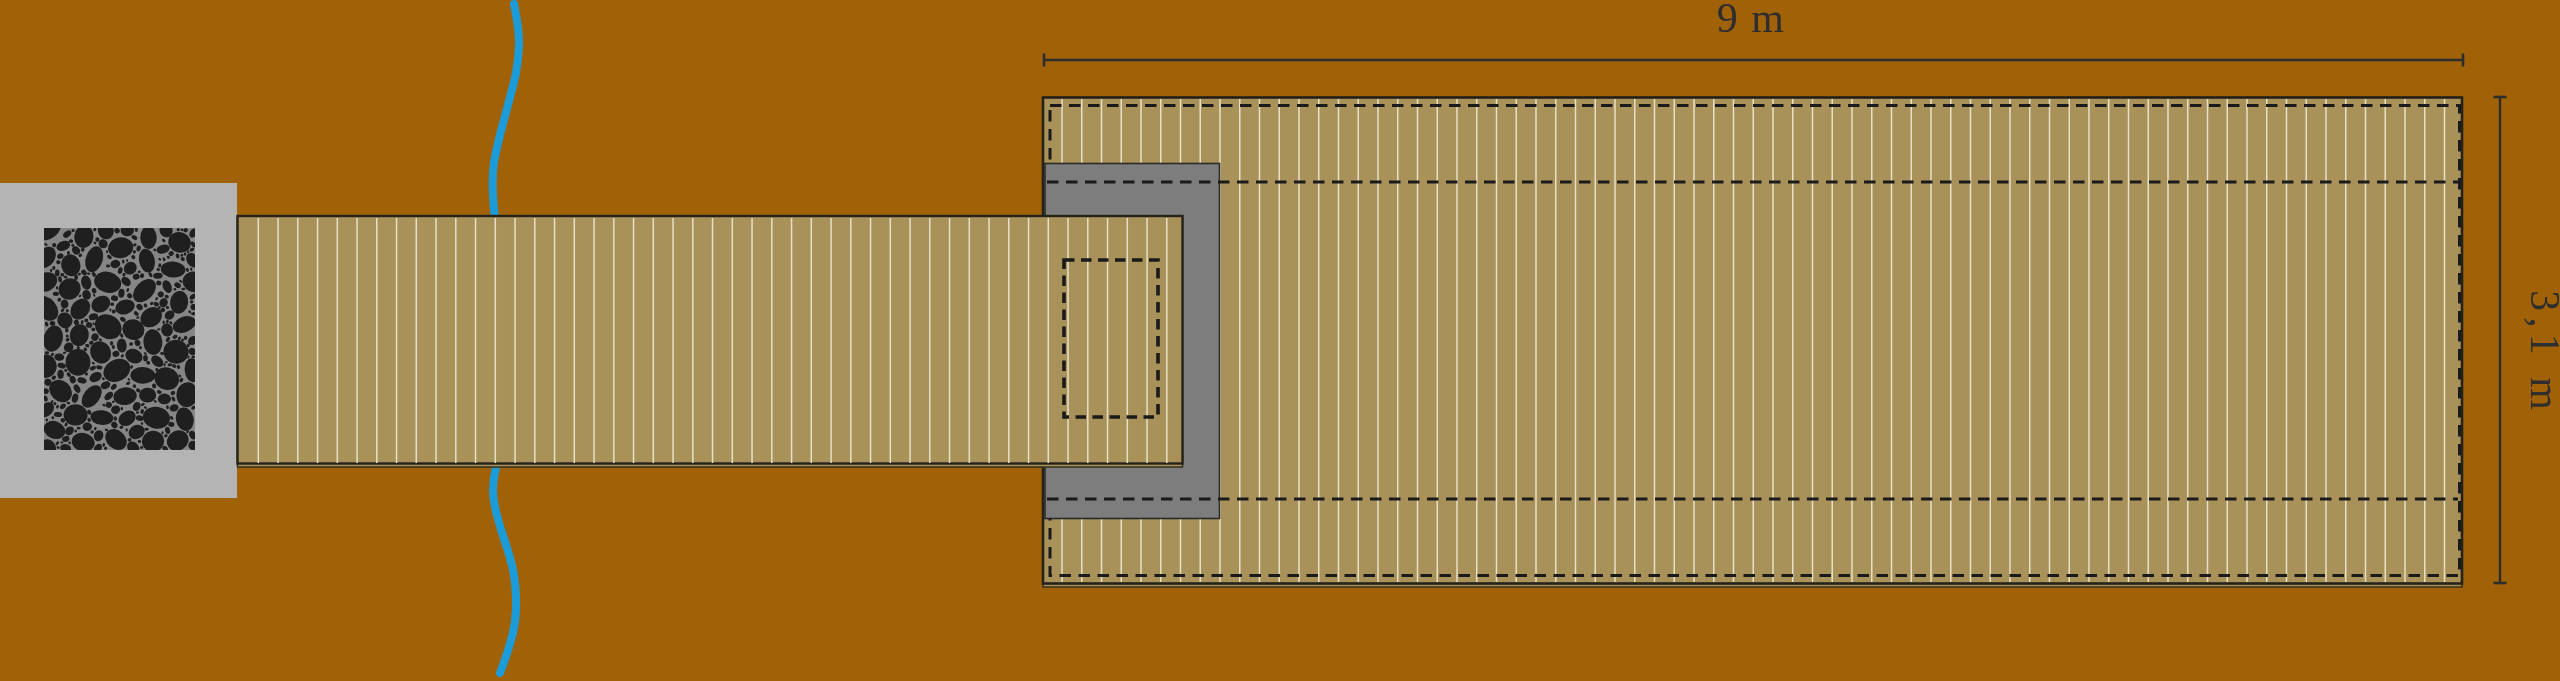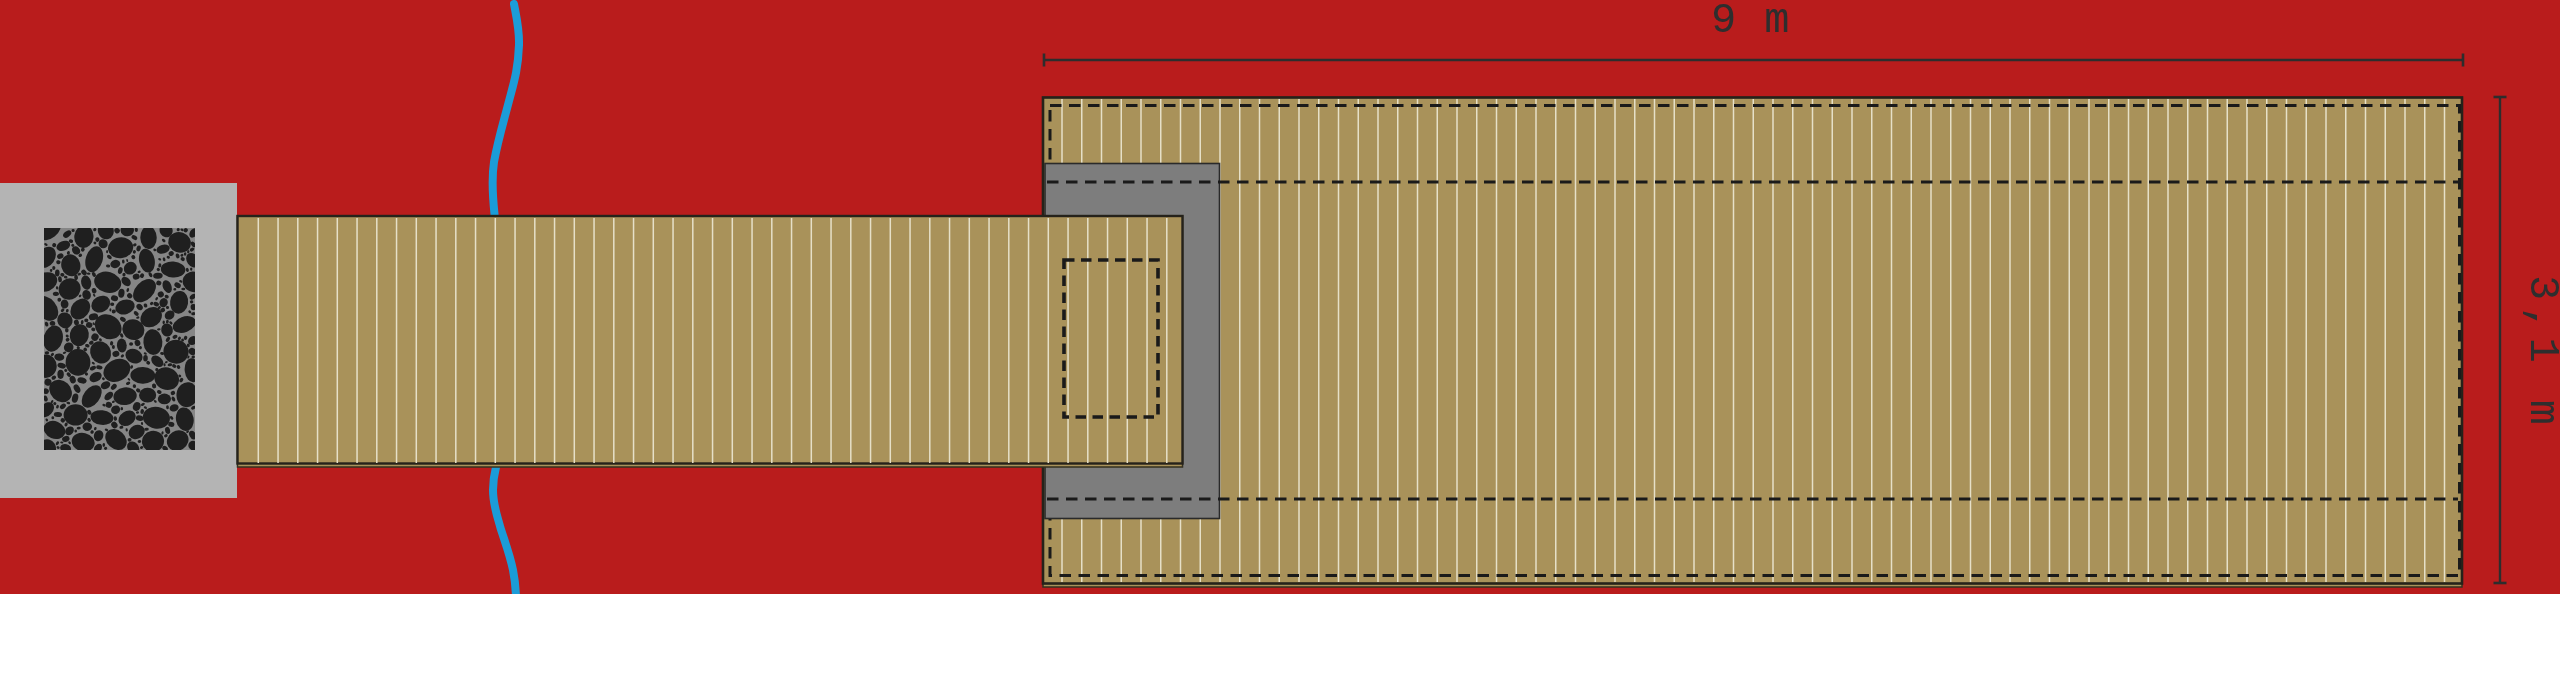--- a/index.html
+++ b/index.html
@@ -1,17 +1,17 @@
 <!DOCTYPE html>
 <html><head>
 <meta charset="utf-8">
 <style>
 html,body{margin:0;padding:0;background:#ffffff;}
-.page{position:relative;width:2560px;height:594px;background:#b91c1c;overflow:hidden;
-font-family:Liberation Mono, monospace;}
+.page{position:relative;width:2560px;height:681px;background:#a16207;overflow:hidden;
+font-family:Liberation Serif, serif;}
 </style>
 </head>
 <body>
 <div class="page">
 <svg width="2560" height="681" viewBox="0 0 2560 681">
 
 <path d="M514 4 C517 20 519.5 30 519 45 C518 70 514 82 509 101 C503 124 498 140 494 162 C492 175 492 190 494.5 214 L495 300 L496 467 C494 475 493 482 493 490 C493 505 497 515 500.5 528 C505 542 510 555 513 570 C516 585 516.5 595 516 610 C515.5 622 514 630 511 640 C508 652 504 662 500 673" fill="none" stroke="#1b9cd8" stroke-width="8" stroke-linecap="round"></path>
 
 <rect x="0" y="183" width="237" height="315" fill="#b4b4b4"></rect>
 

